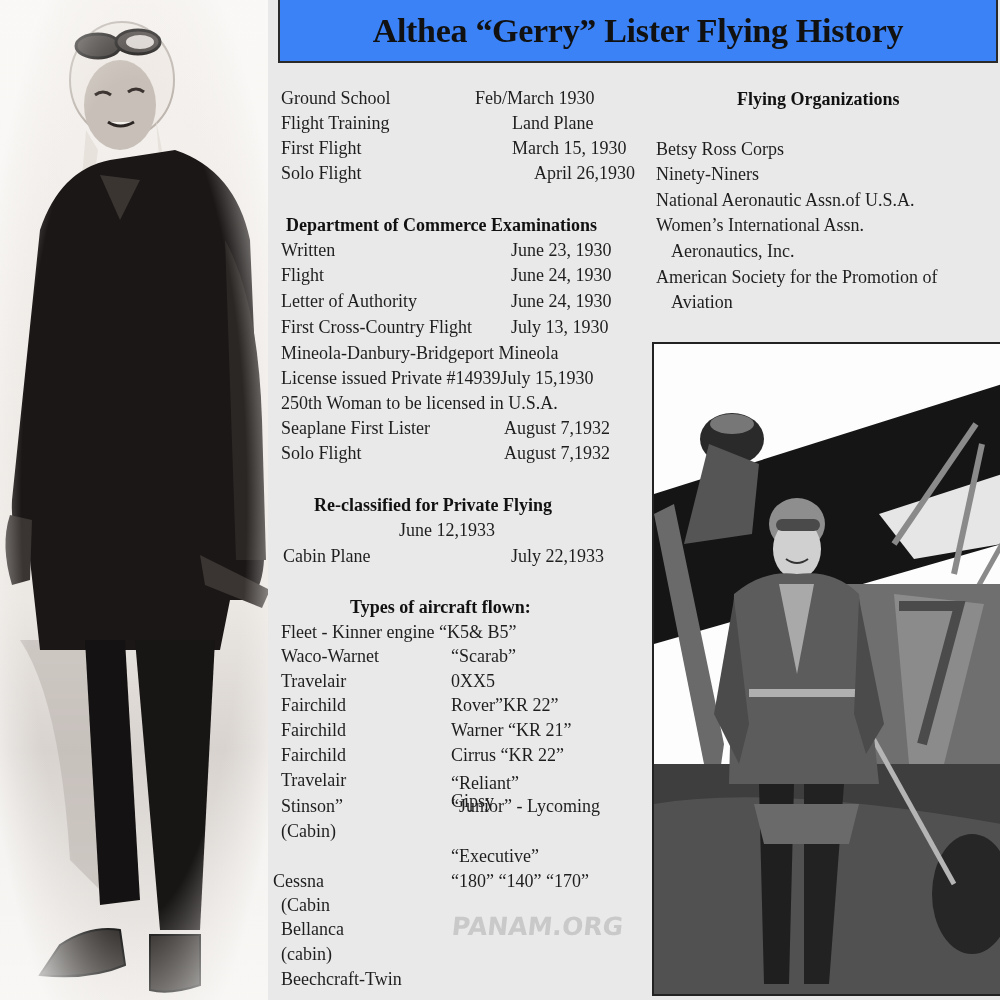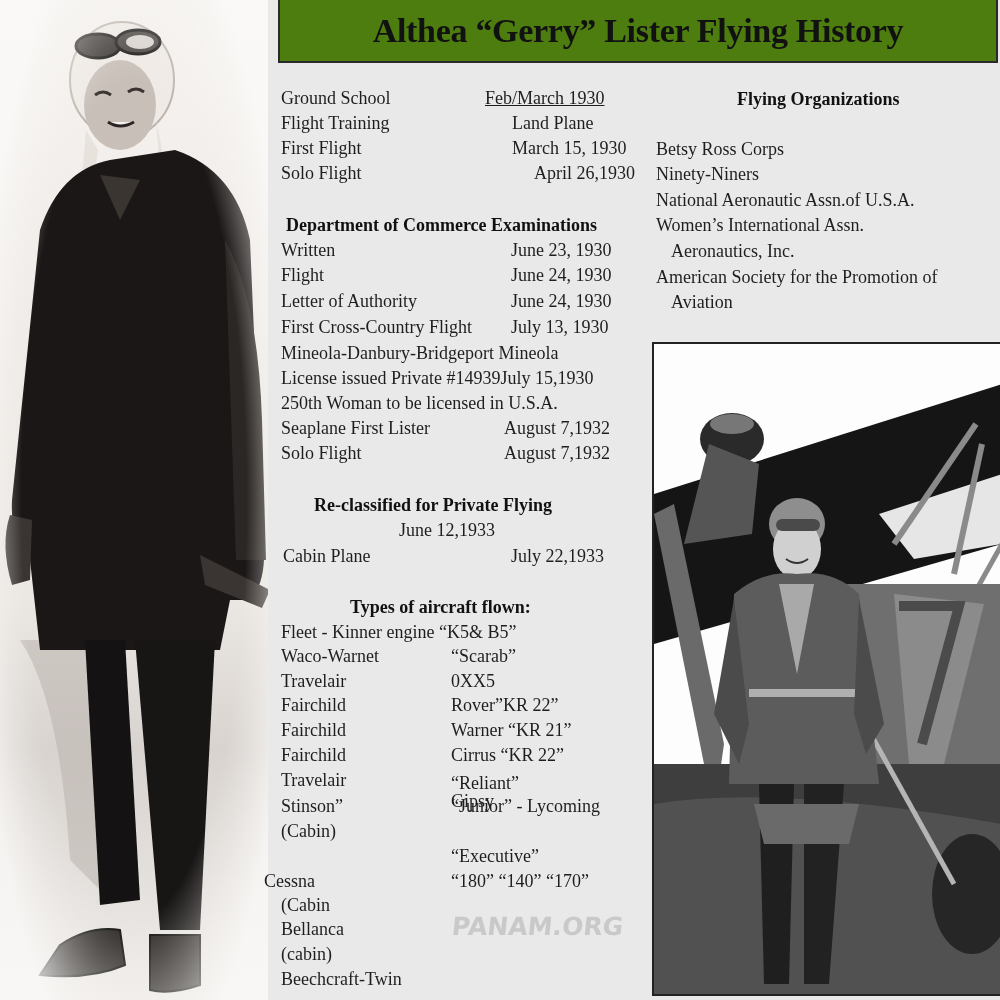--- a/index.html
+++ b/index.html
@@ -11,21 +11,21 @@
   }
   .left-photo {
     position:absolute; left:0; top:0; width:268px; height:1000px;
     background:linear-gradient(90deg,#f2efec 0%,#f4f1ee 60%,#ece9e6 100%);
     overflow:hidden;
   }
   .left-photo svg { position:absolute; left:0; top:0; }
   .title-box {
     position:absolute; left:278px; top:0px; width:720px; height:63px;
     border:2px solid #2a2a2a; border-top:none; box-sizing:border-box;
-    background:#4d7c0f;
+    background:#3b82f6;
     display:flex; align-items:center; justify-content:center;
   }
   .title-box h1 {
     margin:0; font-size:34px; font-weight:bold; letter-spacing:-0.3px;
     color:#111;
   }
   .row { position:absolute; font-size:18px; white-space:nowrap; line-height:22px; }
   .heading { position:absolute; font-size:18px; font-weight:bold; white-space:nowrap; line-height:22px; color:#111;}
   .center-text { position:absolute; font-size:18px; white-space:nowrap; line-height:22px; }
   .watermark {
@@ -92,21 +92,21 @@
     <rect width="268" height="1000" fill="url(#vig)"></rect>
   </svg>
 </div>
 
 <div class="title-box">
   <h1>Althea “Gerry” Lister Flying History</h1>
 </div>
 
 <div>
   <div class="row" style="left:281px;top:87px;text-align:center;">Ground School</div>
-  <div class="row" style="left:485px;top:87px;text-decoration:underline;">Feb/March 1930</div>
+  <div class="row" style="left:475px;top:87px;">Feb/March 1930</div>
   <div class="row" style="left:281px;top:112px;">Flight Training</div>
   <div class="row" style="left:512px;top:112px;">Land Plane</div>
   <div class="row" style="left:281px;top:137px;">First Flight</div>
   <div class="row" style="left:512px;top:137px;">March 15, 1930</div>
   <div class="row" style="left:281px;top:162px;">Solo Flight</div>
   <div class="row" style="left:534px;top:162px;">April 26,1930</div>
 </div>
 
 <div>
   <div class="heading" style="left:286px;top:214px;">Department of Commerce Examinations</div>
@@ -149,21 +149,21 @@
   <div class="row" style="left:281px;top:744px;">Fairchild</div>
   <div class="row" style="left:451px;top:744px;">Cirrus “KR 22”</div>
   <div class="row" style="left:281px;top:769px;">Travelair</div>
   <div class="row" style="left:451px;top:765px;margin-top:25px;">Gipsy</div>
   <div class="row" style="left:281px;top:795px;">Stinson”</div>
   <div class="row" style="left:451px;top:795px;">“Junior” - Lycoming</div>
   <div class="row" style="left:281px;top:820px;">(Cabin)</div>
   <div class="row" style="left:451px;top:772px;text-align:right;">“Reliant”</div>
   <div class="row" style="left:281px;top:845px;"></div>
   <div class="row" style="left:451px;top:845px;">“Executive”</div>
-  <div class="row" style="left:264px;top:870px;text-align:center;">Cessna</div>
+  <div class="row" style="left:273px;top:870px;text-align:center;">Cessna</div>
   <div class="row" style="left:451px;top:870px;">“180” “140” “170”</div>
   <div class="row" style="left:281px;top:894px;">(Cabin</div>
   <div class="row" style="left:281px;top:918px;">Bellanca</div>
   <div class="row" style="left:281px;top:943px;">(cabin)</div>
   <div class="row" style="left:281px;top:968px;">Beechcraft-Twin</div>
 </div>
 
 <div class="watermark">PANAM.ORG</div>
 
 <div>

